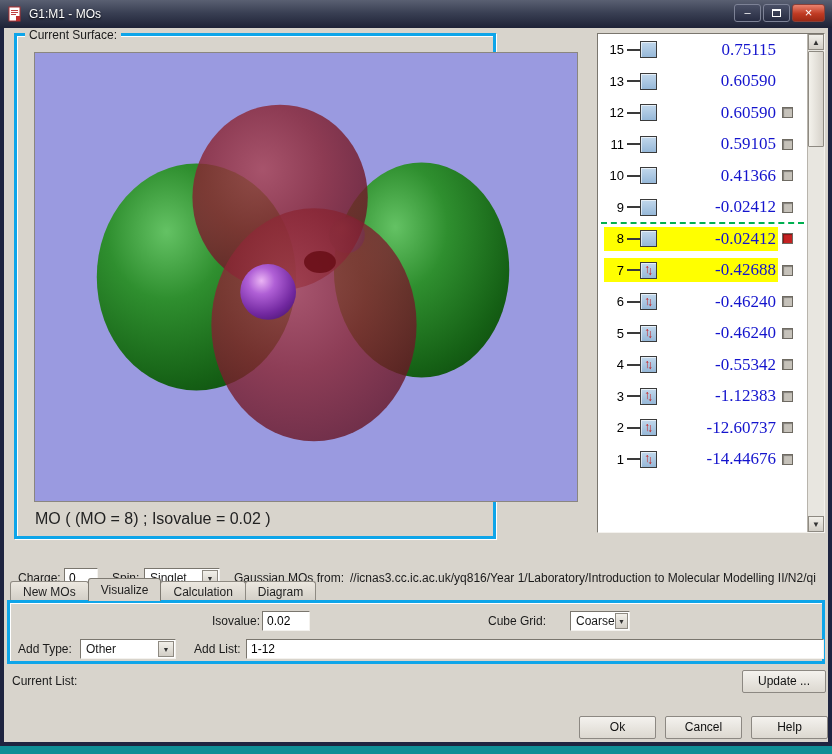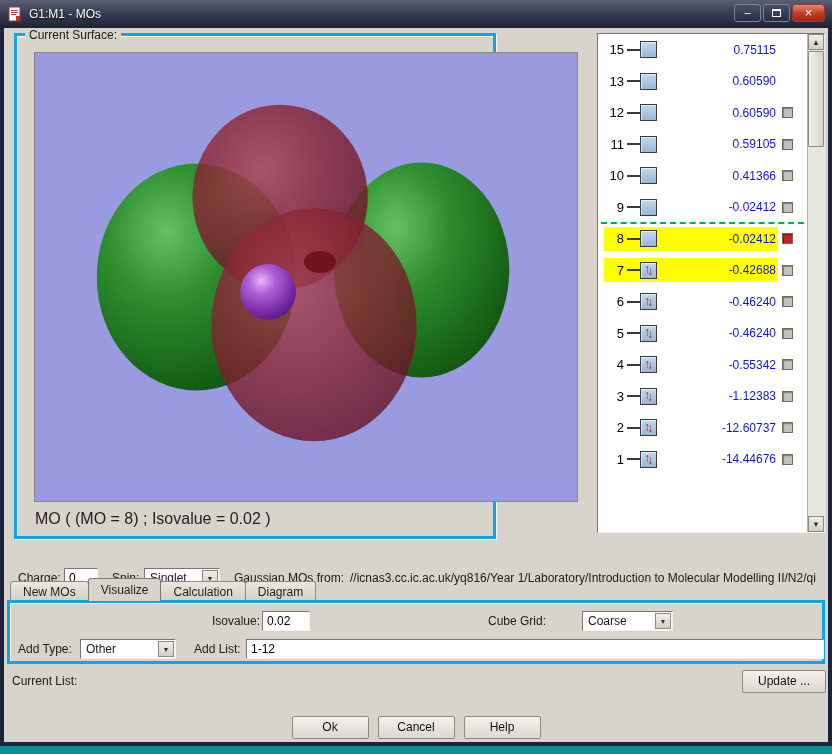--- a/index.html
+++ b/index.html
@@ -68,21 +68,21 @@
   .mo-box {
     width: 17px; height: 17px; flex: 0 0 auto;
     background: linear-gradient(180deg, #c2d8ec, #96b8d8);
     border: 1px solid #3a3a3a; box-shadow: inset 1px 1px 0 rgba(255,255,255,.6);
     display: flex; align-items: center; justify-content: center;
   }
   .mo-box .arr { display: none; color: #c41414; font-size: 12px; font-weight: bold; line-height: 14px; }
   .mo-box.paired .arr { display: inline-block; }
   .mo-box.paired .up { margin-right: -3px; margin-top: -2px; }
   .mo-box.paired .dn { margin-top: 1px; }
-  .mo-energy { flex: 1; text-align: right; font-family: Liberation Sans, sans-serif; font-size: 12px; color: var(--energy, #1414cd); padding-right: 2px; }
+  .mo-energy { flex: 1; text-align: right; font-family: Liberation Serif, serif; font-size: 17px; color: var(--energy, #1414cd); padding-right: 2px; }
   .mo-check {
     width: 11px; height: 11px; margin-left: auto; margin-right: 14px;
     background: #c6c2ba; border: 1px solid #6e6a62;
     box-shadow: inset 1px 1px 1px rgba(0,0,0,.35);
   }
   .mo-check.red { background: var(--chkred, #c42222); }
   .mo-sep { position: absolute; left: 3px; right: 3px; border-top: 2px dashed var(--sep, #00b050); }
   
   .scrollbar { position: absolute; right: 0; top: 0; bottom: 0; width: 17px; background: #e8e6e0; border-left: 1px solid #b8b4ac; }
   .sb-btn {
@@ -120,21 +120,21 @@
   }
   .tab.active { height: 23px; line-height: 23px; background: #d8d4cc; position: relative; z-index: 3; border-color: #7e7a72; }
   .tabpanel {
     position: absolute; left: 3px; top: 572px; width: 818px; height: 64px;
     border: 3px solid #0ea5e9; box-shadow: 1px 1px 0 #fff inset; background: #d8d4cc; z-index: 2;
   }
   .tp-row { position: absolute; left: 0; width: 100%; height: 22px; }
   
   .curlist-row { position: absolute; left: 0; top: 642px; width: 824px; height: 24px; }
   
-  .footer { position: absolute; left: 0; top: 688px; width: 824px; display: flex; justify-content: center; gap: 9px; }
+  .footer { position: absolute; left: 0; top: 688px; width: 824px; display: flex; justify-content: flex-end; gap: 9px; }
   .btn {
     min-width: 77px; height: 23px; text-align: center; font-size: 12px; color: #111; cursor: pointer;
     background: linear-gradient(180deg, #f4f2ee, #dcd8d0);
     border: 1px solid #8c8882; border-radius: 2px; padding: 0 10px; line-height: 21px;
   }
   .abs { position: absolute; }
 </style>
 </head>
 <body>
 
@@ -387,21 +387,21 @@
 
   <div class="tab"><span class="tab-label">Calculation</span></div>
 
   <div class="tab"><span class="tab-label">Diagram</span></div>
 </div>
     <div class="tabpanel">
       <div class="tp-row" style="top:7px">
         <span class="lbl abs" style="left:202px; top:4px">Isovalue:</span>
         <input class="txtinput abs" style="left: 252px; top: 1px; width: 48px;" value="0.02">
         <span class="lbl abs" style="left:478px; top:4px">Cube Grid:</span>
-        <div class="combo" style="left:572px; top:1px; width:91px">
+        <div class="combo" style="left:560px; top:1px; width:60px">
           <span class="val">Coarse</span>
           <span class="drop">▼</span>
         </div>
       </div>
       <div class="tp-row" style="top:35px">
         <span class="lbl abs" style="left:8px; top:4px">Add Type:</span>
         <div class="combo" style="left:70px; top:1px; width:96px">
           <span class="val">Other</span>
           <span class="drop">▼</span>
         </div>

